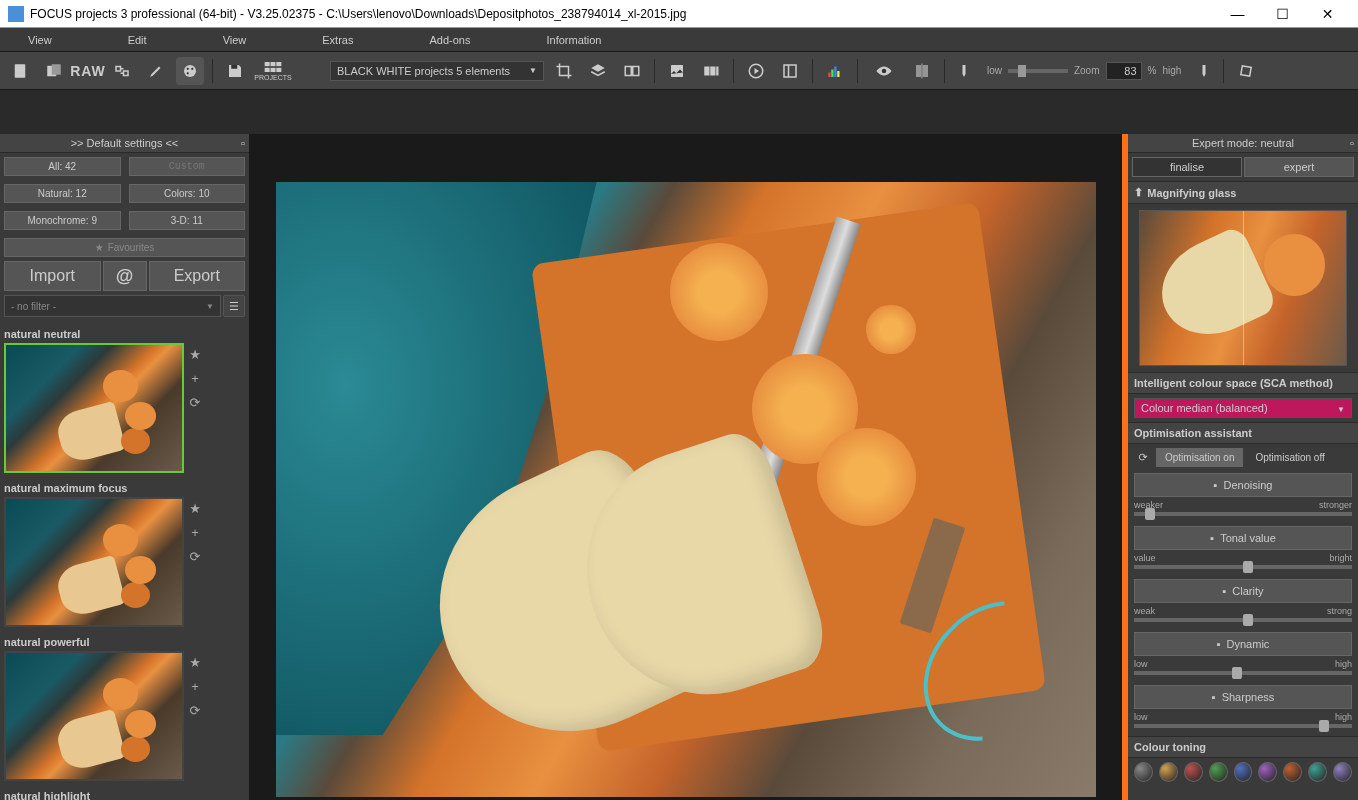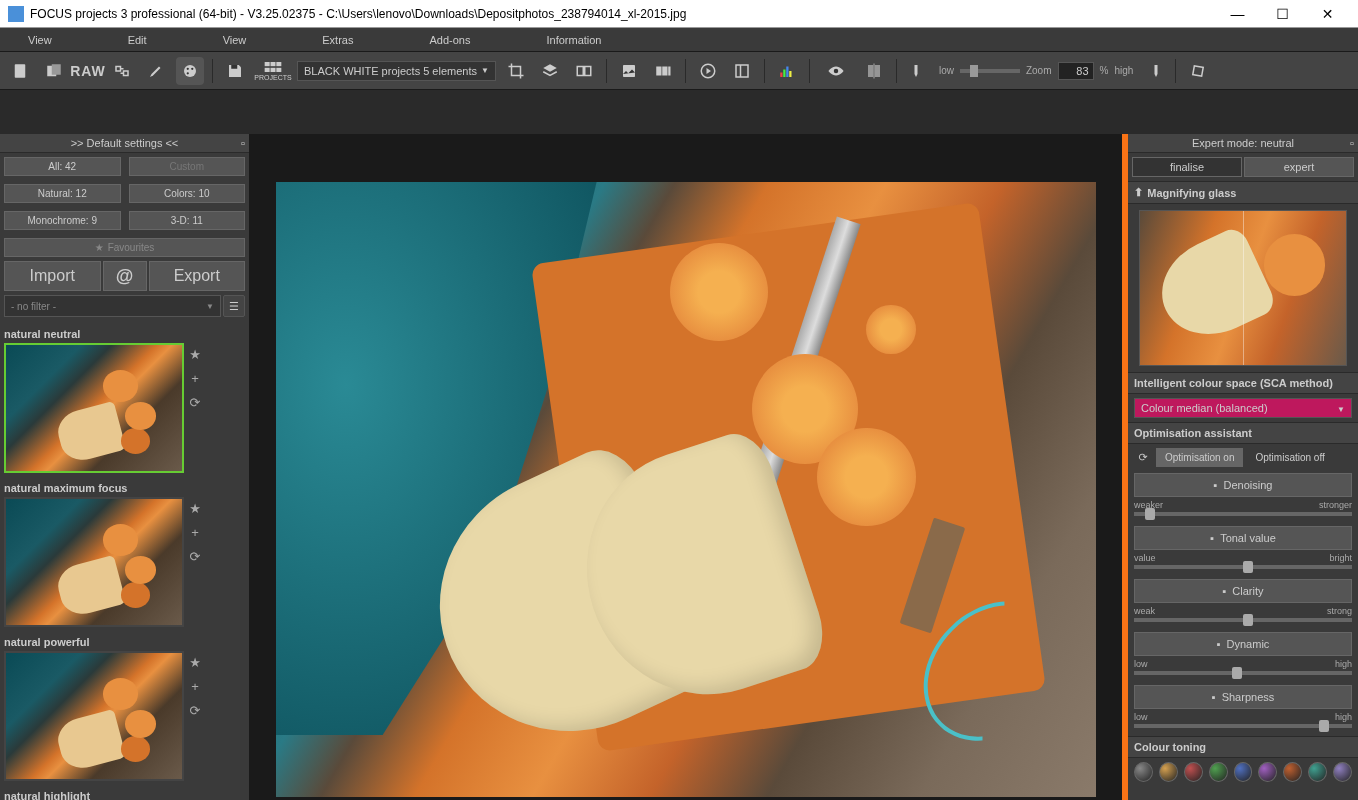--- a/index.html
+++ b/index.html
@@ -13,37 +13,37 @@
 .titlebar-btn { width: 45px; height: 28px; display: flex; align-items: center; justify-content: center; font-size: 14px; }
 
 
 .menubar { background: #3a3a3a; height: 24px; display: flex; align-items: center; padding: 0 20px; gap: 60px; border-bottom: 1px solid #1a1a1a; }
 .menu-item { color: #ccc; cursor: pointer; padding: 2px 8px; }
 
 
 .toolbar { background: #444; height: 38px; display: flex; align-items: center; padding: 0 6px; gap: 6px; border-bottom: 1px solid #1a1a1a; }
 .tool-btn { width: 28px; height: 28px; display: flex; align-items: center; justify-content: center; cursor: pointer; border-radius: 2px; color: #ccc; }
 .tool-sep { width: 1px; height: 24px; background: #2a2a2a; margin: 0 2px; }
-.tool-dropdown { background: #333; border: 1px solid #555; padding: 3px 6px; color: #ccc; font-size: 11px; display: flex; align-items: center; gap: 4px; cursor: pointer; }
+.tool-dropdown { background: #333; border: 1px solid #555; padding: 3px 6px; color: #ccc; font-size: 11px; display: flex; align-items: center; gap: 19px; cursor: pointer; margin-left: 33px; }
 .tool-dropdown-arrow { font-size: 8px; }
 .zoom-label { font-size: 10px; color: #aaa; }
 .zoom-input { background: #222; border: 1px solid #555; padding: 2px 4px; width: 36px; color: #ccc; text-align: right; font-size: 11px; }
 .zoom-slider { width: 60px; height: 4px; background: #666; position: relative; }
 .zoom-slider-thumb { position: absolute; width: 8px; height: 12px; background: #999; top: -4px; left: 10px; }
 
 
 .main { display: flex; height: calc(800px - 28px - 24px - 38px); margin-top: 44px; }
 
 
 .left-panel { width: 250px; background: #3a3a3a; display: flex; flex-direction: column; border-right: 1px solid #1a1a1a; }
 .panel-header { background: #444; padding: 3px 6px; text-align: center; font-size: 11px; border-bottom: 1px solid #2a2a2a; color: #ccc; position: relative; }
 .panel-header-close { position: absolute; right: 4px; top: 3px; cursor: pointer; }
 .category-grid { display: grid; grid-template-columns: 1fr 1fr; gap: 8px; padding: 4px; }
 .cat-btn { background: #555; border: 1px solid #666; padding: 3px 6px; text-align: center; cursor: pointer; font-size: 10px; color: #ccc; }
-.cat-btn.disabled { color: #777; }
+.cat-btn.disabled { color: #777; font-family: Liberation Mono, monospace; }
 .fav-row { grid-column: 1 / -1; background: #555; border: 1px solid #666; padding: 3px; text-align: center; cursor: pointer; font-size: 10px; display: flex; align-items: center; justify-content: center; gap: 4px; color: #888; }
 .import-row { display: grid; grid-template-columns: 1fr 44px 1fr; gap: 2px; padding: 0 4px 4px 4px; }
 .import-btn { background: #555; border: 1px solid #666; padding: 5px; text-align: center; cursor: pointer; font-size: 16px; color: #ccc; }
 .at-btn { background: #555; border: 1px solid #666; display: flex; align-items: center; justify-content: center; font-size: 18px; font-weight: bold; cursor: pointer; }
 .filter-row { display: flex; padding: 0 4px 4px 4px; gap: 2px; }
 .filter-dropdown { flex: 1; background: #333; border: 1px solid #555; padding: 3px 6px; font-size: 10px; color: #888; display: flex; justify-content: space-between; align-items: center; cursor: pointer; }
 
 .presets-list { flex: 1; overflow-y: auto; padding: 4px; }
 .preset-item { margin-bottom: 6px; }
 .preset-label { font-size: 11px; font-weight: bold; color: #ccc; padding: 3px 0; }

